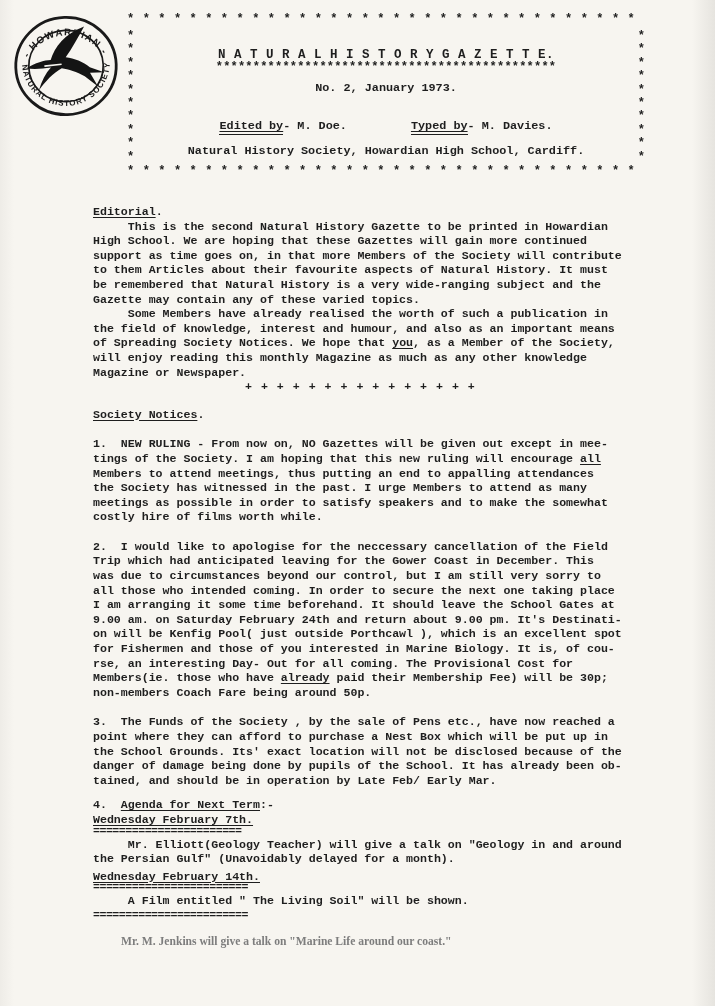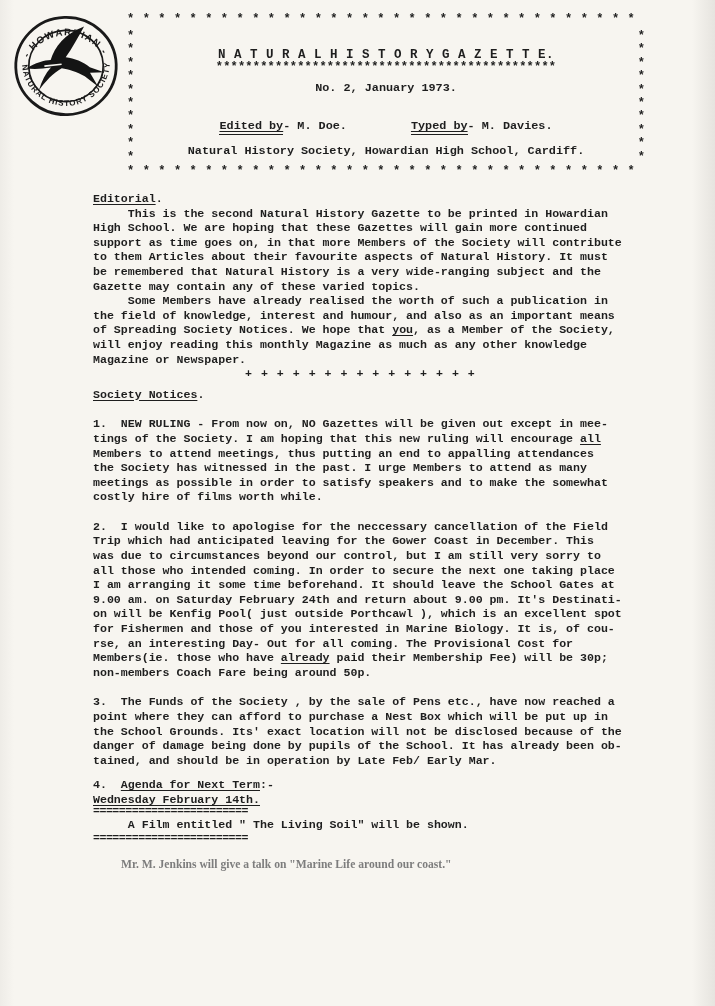--- a/index.html
+++ b/index.html
@@ -20,26 +20,26 @@
   .ast-row{white-space:pre;font-size:12px;letter-spacing:0.62px;line-height:14px;}
   .mast-mid{display:flex;justify-content:space-between;align-items:stretch;}
   .ast-col{white-space:pre;font-size:12px;line-height:13.4px;padding-top:4px;}
   .mast-content{flex:1;text-align:center;padding-top:22px;}
   .mast-title{font-size:12.5px;letter-spacing:0.5px;font-family:Liberation Mono, monospace;}
   .mast-title-underline{font-size:12px;line-height:10px;letter-spacing:0.2px;}
   .mast-issue{margin-top:9px;font-size:11.8px;}
   .mast-byline{display:flex;justify-content:center;gap:64px;margin-top:24px;font-size:11.8px;}
   .mast-affil{margin-top:11px;font-size:11.8px;}
   
-  .content{position:absolute;left:93px;top:192px;width:548px;font-size:11.6px;line-height:14.6px;}
+  .content{position:absolute;left:93px;top:205px;width:548px;font-size:11.6px;line-height:14.6px;}
   .para{white-space:pre;}
   .u{text-decoration:underline;text-underline-offset:2px;}
   .u2{text-decoration:underline;text-underline-offset:2px;border-bottom:1px solid #1e1e1e;padding-bottom:1px;}
   .divider{white-space:pre;margin-left:152px;letter-spacing:1px;}
-  .sn-heading{margin-top:6px;}
+  .sn-heading{margin-top:13px;}
   .notice{margin-top:15px;}
   .agenda-heading{margin-top:10px;}
   .equals{white-space:pre;font-size:11.6px;line-height:7px;letter-spacing:-0.5px;margin-top:-1px;}
   .agenda-body{white-space:pre;margin-top:4px;margin-bottom:3px;}
   .closing{white-space:pre;margin-top:17px;color:#7d7d7d;margin-left:28px;font-family:Liberation Serif, serif;}
 </style>
 </head>
 <body>
 
 <div class="page">
@@ -147,20 +147,26 @@
 Members(ie. those who have </span><span class="u">already</span><span> paid their Membership Fee) will be 30p;
 non-members Coach Fare being around 50p.</span></div>
     <div class="para notice"><span>3.  The Funds of the Society , by the sale of Pens etc., have now reached a
 point where they can afford to purchase a Nest Box which will be put up in
 the School Grounds. Its' exact location will not be disclosed because of the
 danger of damage being done by pupils of the School. It has already been ob-
 tained, and should be in operation by Late Feb/ Early Mar.</span></div>
 
     <div class="para notice agenda-heading"><span>4.  </span><span class="u">Agenda for Next Term</span><span>:-</span></div>
 
+    <div>
+      <div class="para"><span class="u">Wednesday February 7th.</span></div>
+      <div class="equals">=======================</div>
+      <div class="agenda-body">     Mr. Elliott(Geology Teacher) will give a talk on "Geology in and around
+the Persian Gulf" (Unavoidably delayed for a month).</div>
+    </div>
 
     <div>
       <div class="para"><span class="u">Wednesday February 14th.</span></div>
       <div class="equals">========================</div>
       <div class="agenda-body">     A Film entitled " The Living Soil" will be shown.</div>
     </div>
 
     <div>
       <div class="equals">========================</div>
     </div>

